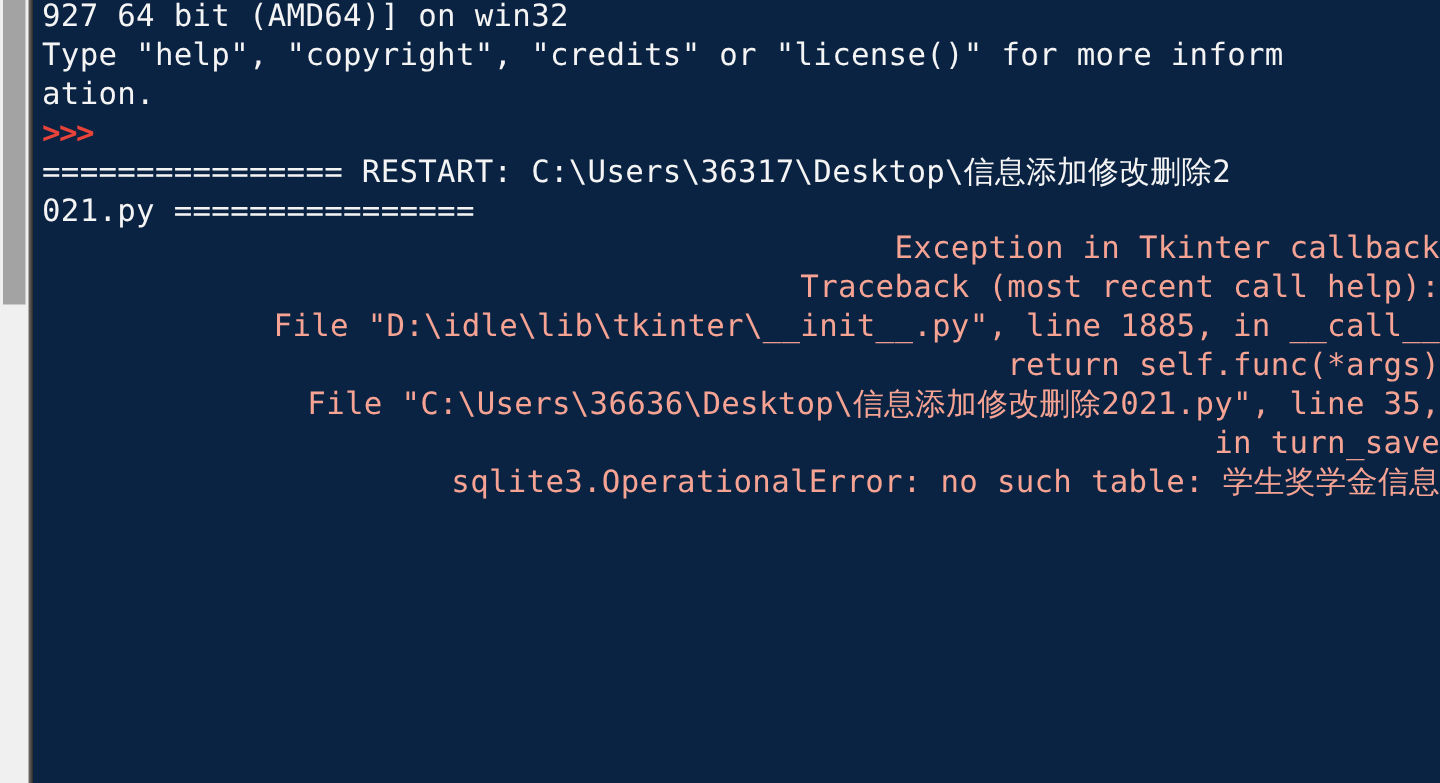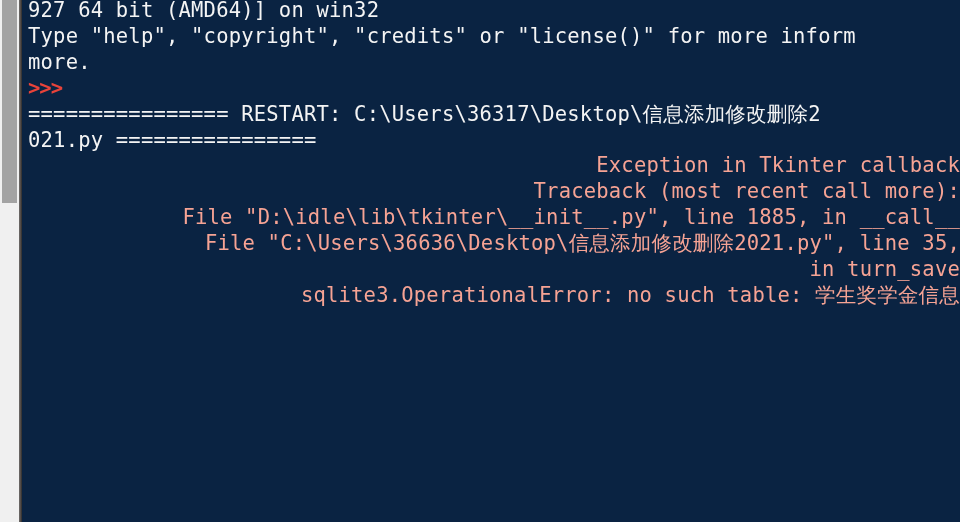--- a/index.html
+++ b/index.html
@@ -77,26 +77,27 @@
 
   <div id="scrollbar">
     <div id="scrollbar-thumb"></div>
   </div>
   <div id="scrollbar-divider"></div>
 
   <div id="console">
     <div id="console-lines">
         <div class="line out">927 64 bit (AMD64)] on win32</div>
         <div class="line out">Type "help", "copyright", "credits" or "license()" for more inform</div>
-        <div class="line out">more.</div>
+        <div class="line out">ation.</div>
         <div class="line prompt">&gt;&gt;&gt;</div>
         <div class="line out">================ RESTART: C:\Users\36317\Desktop\信息添加修改删除2</div>
         <div class="line out">021.py ================</div>
         <div class="line err">Exception in Tkinter callback</div>
-        <div class="line err">Traceback (most recent call more):</div>
+        <div class="line err">Traceback (most recent call help):</div>
         <div class="line err">  File "D:\idle\lib\tkinter\__init__.py", line 1885, in __call__</div>
+        <div class="line err">    return self.func(*args)</div>
         <div class="line err">  File "C:\Users\36636\Desktop\信息添加修改删除2021.py", line 35,</div>
         <div class="line err">in turn_save</div>
         <div class="line err">sqlite3.OperationalError: no such table: 学生奖学金信息</div>
       </div>
   </div>
 
 </div>
 
 </body></html>

